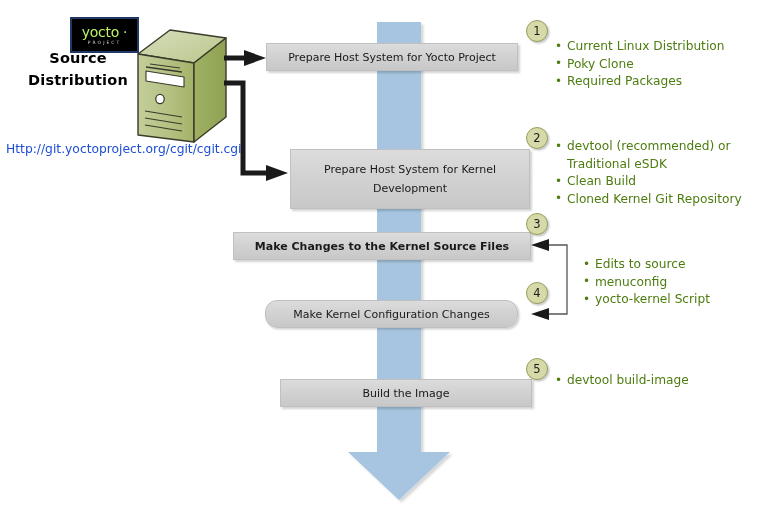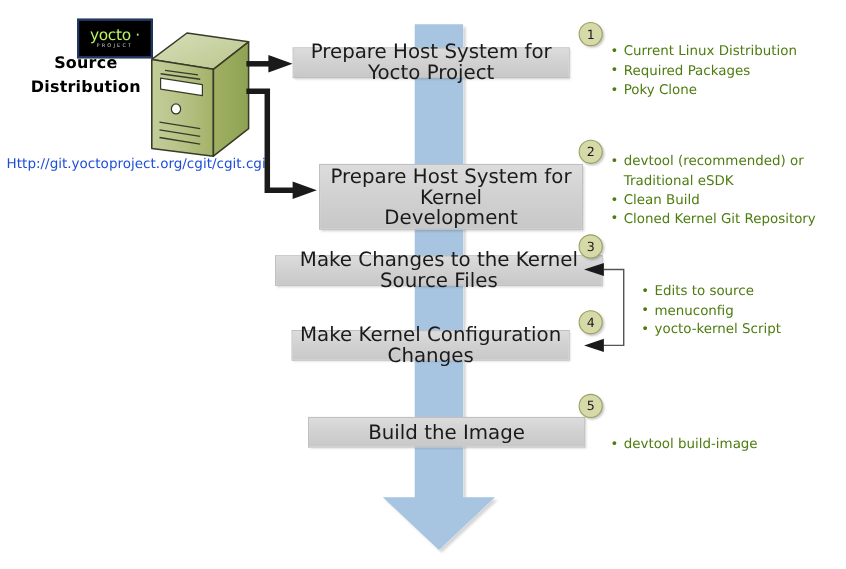--- a/index.html
+++ b/index.html
@@ -89,28 +89,28 @@
   
   .pbox {
     box-sizing: border-box;
     background: linear-gradient(to bottom, #dcdcdc 0%, #d2d2d2 45%, #c8c8c8 100%);
     border: 1px solid #c0c0c0;
     display: flex;
     align-items: center;
     justify-content: center;
     text-align: center;
     color: #1a1a1a;
-    font-size: 18px;
+    font-size: 11px;
     line-height: 19px;
     box-shadow: 1.5px 1.5px 2px rgba(0,0,0,0.18);
   }
   #box-1 { left: 266px; top: 43px;  width: 252px; height: 28px; }
   #box-2 { left: 290px; top: 149px; width: 240px; height: 60px; }
-  #box-3 { left: 250px; top: 232px; width: 298px; height: 28px; }
-  #box-4 { left: 265px; top: 300px; width: 253px; height: 28px; }
+  #box-3 { left: 233px; top: 232px; width: 298px; height: 28px; font-weight: bold; }
+  #box-4 { left: 265px; top: 300px; width: 253px; height: 28px; border-radius: 12px; }
   #box-5 { left: 280px; top: 379px; width: 252px; height: 28px; }
 
   
   .step-badge {
     width: 22px; height: 22px;
     border-radius: 50%;
     background: #d6d9a8;
     border: 1.5px solid #9aa05e;
     box-sizing: border-box;
     display: flex;
@@ -144,21 +144,21 @@
     left: 0; top: -0.5px;
     font-size: 12px;
   }
   .bullets li .wrap2 {
     display: block;
     white-space: nowrap;
   }
   #bullets-1 { left: 555px; top: 38px; }
   #bullets-2 { left: 555px; top: 138px; }
   #bullets-3 { left: 583px; top: 256px; }
-  #bullets-5 { left: 555px; top: 372px; margin-top: 23px; }
+  #bullets-5 { left: 555px; top: 372px; }
   .ital { font-style: italic; }
 
   
   #bracket-34 {
     left: 0; top: 0; width: 769px; height: 517px;
     pointer-events: none;
   }
 </style>
 </head>
 <body>
@@ -270,22 +270,22 @@
   <div id="badge-4" class="abs step-badge">
     <span>4</span>
   </div>
   <div id="badge-5" class="abs step-badge">
     <span>5</span>
   </div>
 
   <div id="bullets-1" class="abs bullets">
     <ul>
       <li>Current Linux Distribution</li>
+      <li>Poky Clone</li>
       <li>Required Packages</li>
-      <li>Poky Clone</li>
     </ul>
   </div>
 
   <div id="bullets-3" class="abs bullets">
     <ul>
       <li>Edits to source</li>
       <li>menuconfig</li>
       <li>yocto-kernel Script</li>
     </ul>
   </div>

